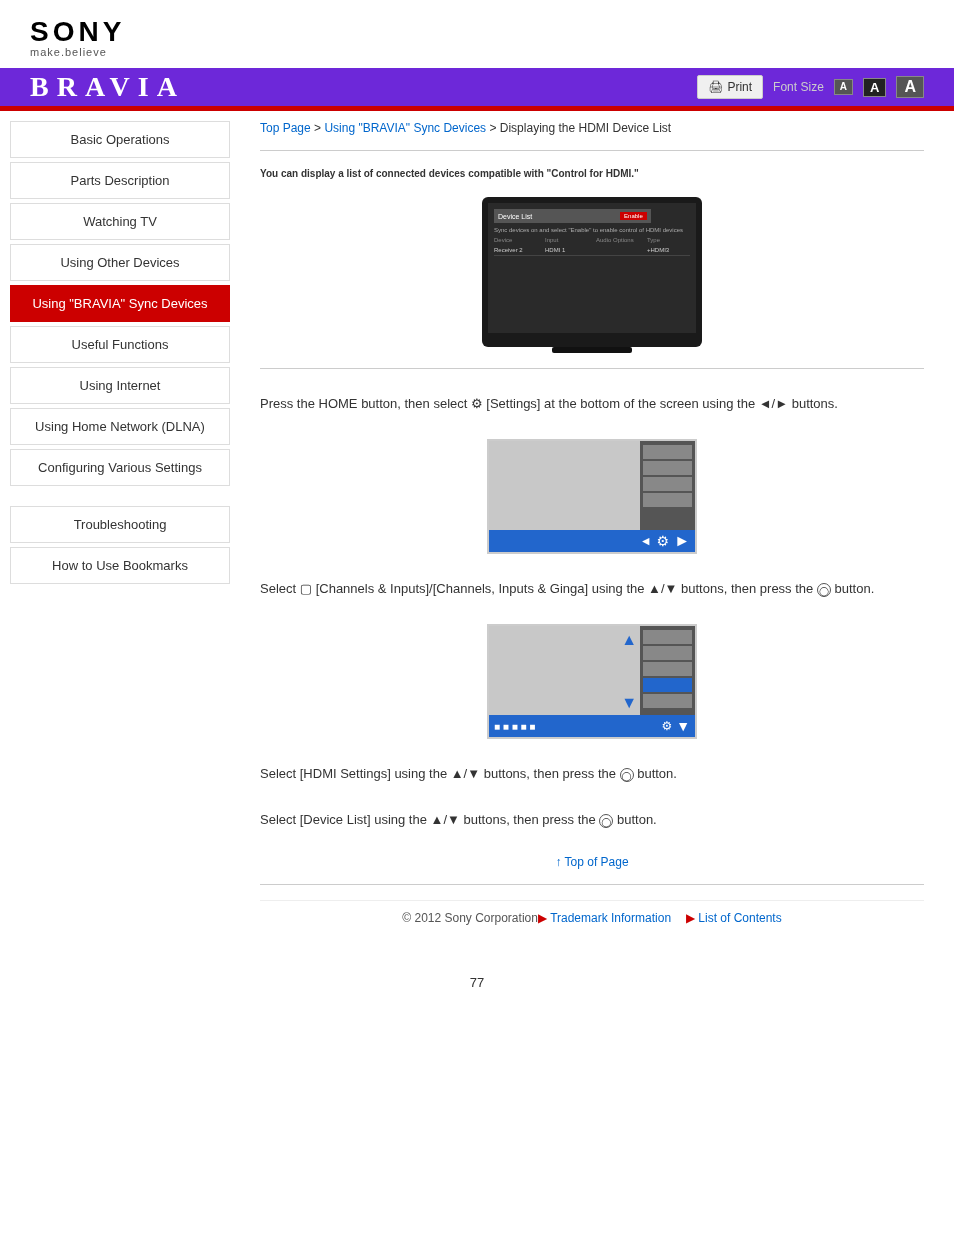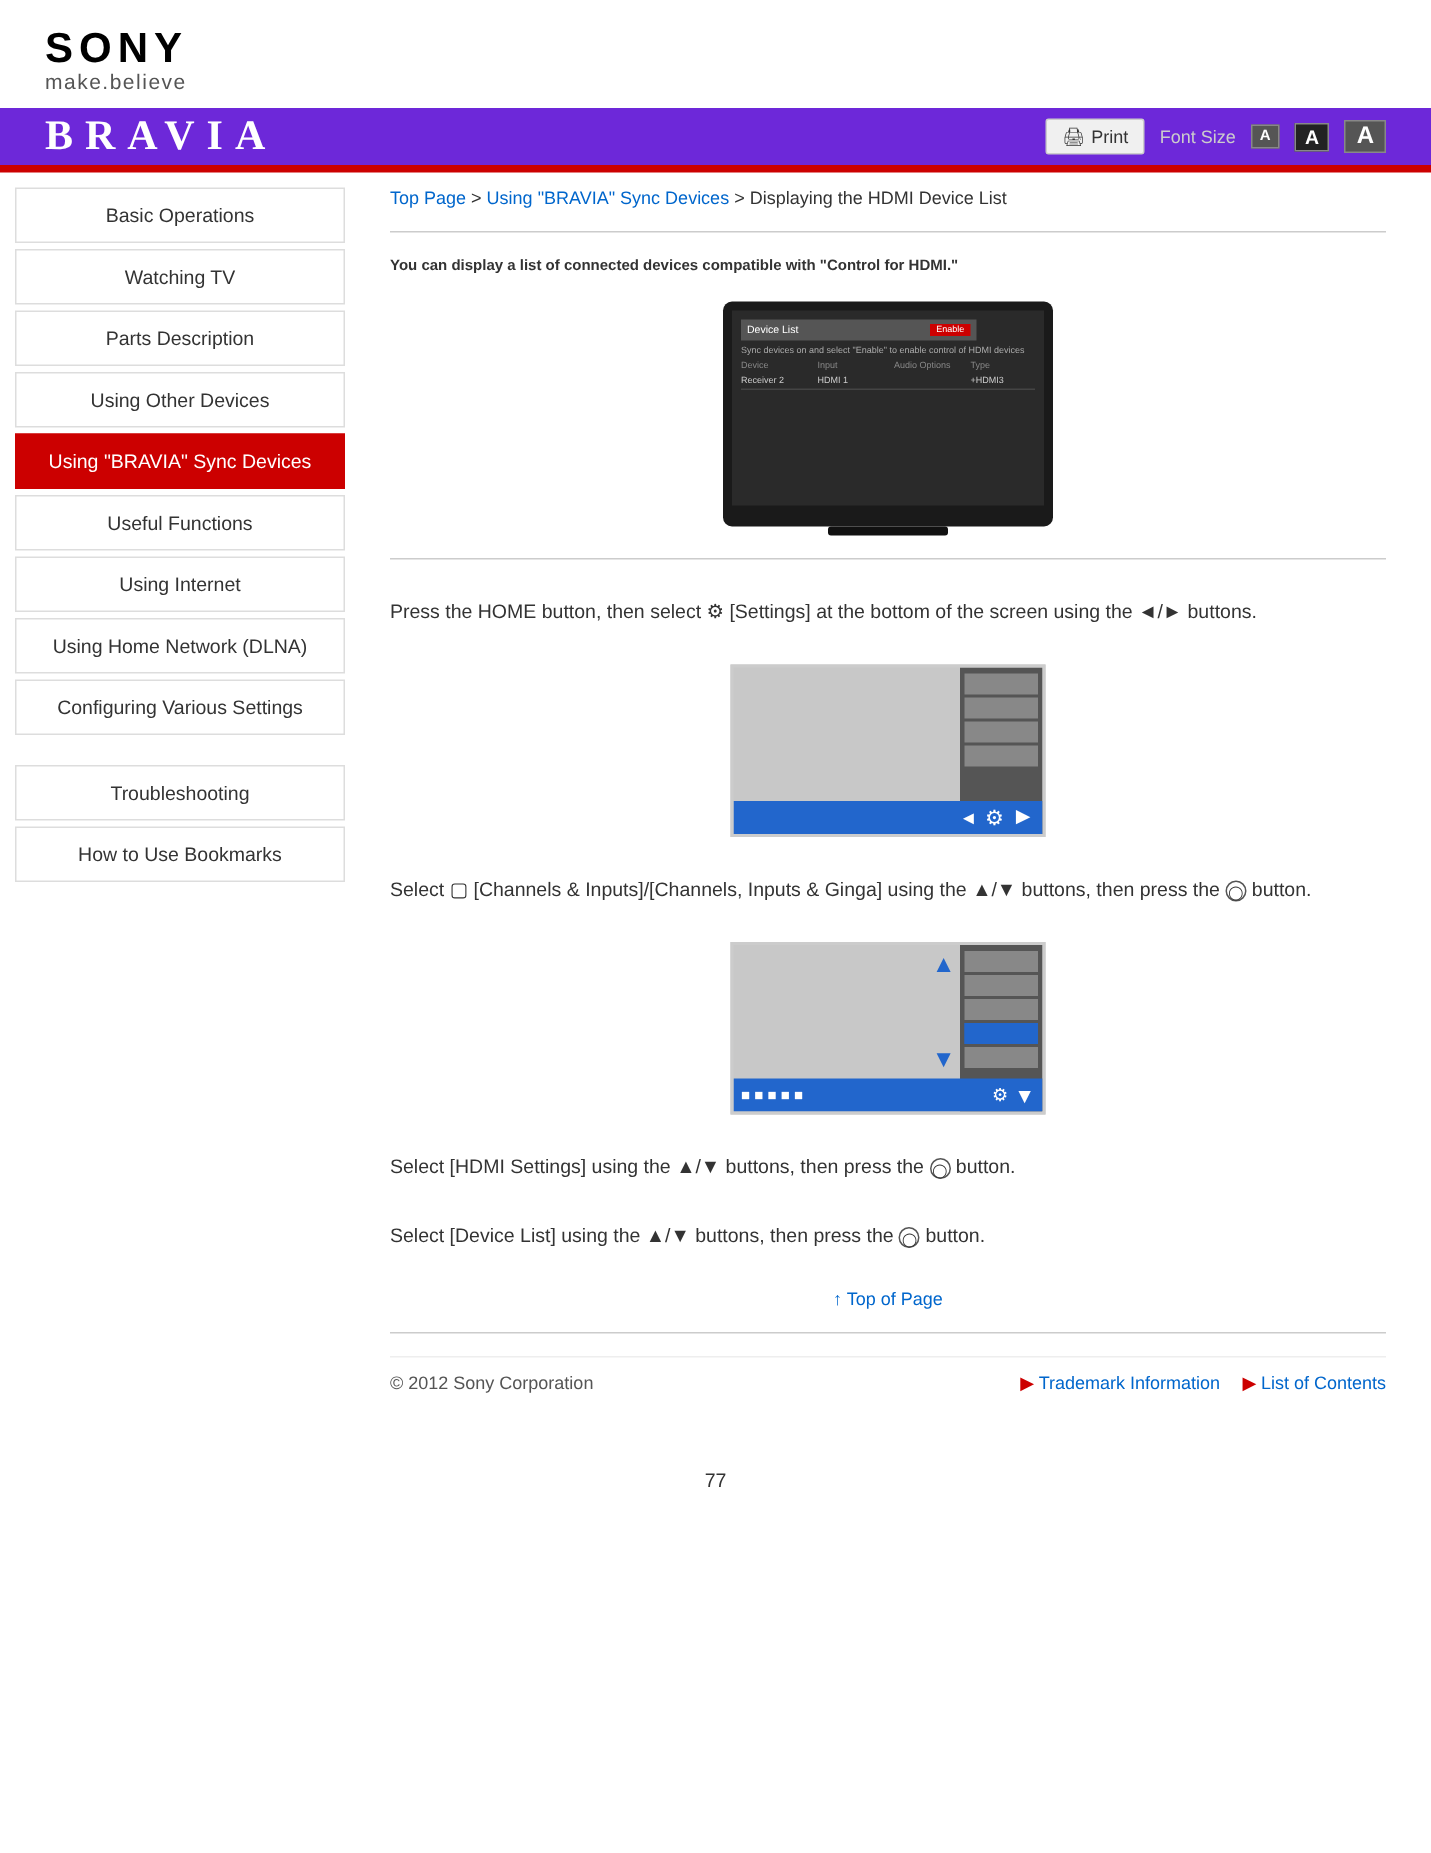--- a/index.html
+++ b/index.html
@@ -2,21 +2,21 @@
 <html><head>
   <meta charset="utf-8">
   <style>
     * { box-sizing: border-box; margin: 0; padding: 0; }
     body { font-family: Arial, sans-serif; font-size: 13px; color: #333; background: #fff; width: 954px; min-height: 1235px; }
 
     
     .sony-header { padding: 18px 30px 10px 30px; }
     .sony-logo { display: flex; flex-direction: column; align-items: flex-start; }
     .sony-logo-text { font-size: 28px; font-weight: bold; letter-spacing: 4px; color: #000; line-height: 1; }
-    .sony-tagline { font-size: 14px; color: #555; letter-spacing: 1px; }
+    .sony-tagline { font-size: 11px; color: #555; letter-spacing: 1px; }
 
     
     .bravia-banner { background: #6d28d9; height: 38px; display: flex; align-items: center; justify-content: space-between; padding: 0 30px; }
     .bravia-title { color: #fff; font-size: 28px; font-weight: bold; letter-spacing: 8px; font-family: 'Times New Roman', serif; }
     .banner-controls { display: flex; align-items: center; gap: 10px; }
     .print-btn { border: 1px solid #ccc; background: #f0f0f0; color: #333; padding: 4px 10px; font-size: 12px; cursor: pointer; display: flex; align-items: center; gap: 4px; border-radius: 2px; }
     .font-size-label { color: #ccc; font-size: 12px; }
     .font-btn { border: 1px solid #888; background: #555; color: #fff; cursor: pointer; font-weight: bold; line-height: 1; }
     .font-btn-sm { font-size: 10px; padding: 2px 5px; }
     .font-btn-md { font-size: 13px; padding: 2px 6px; background: #222; }
@@ -76,21 +76,21 @@
     .channel-frame { border: 2px solid #ccc; width: 210px; height: 115px; position: relative; background: #c8c8c8; overflow: hidden; }
     .channel-sidebar { position: absolute; right: 0; top: 0; width: 55px; height: 100%; background: #555; display: flex; flex-direction: column; gap: 2px; padding: 4px 3px; }
     .channel-row { background: #888; height: 14px; width: 100%; }
     .channel-row.selected { background: #2266cc; border: 2px solid #2266cc; }
 
     .step-text { font-size: 13px; line-height: 1.7; color: #333; margin: 24px 0; }
 
     .top-of-page-link { text-align: center; font-size: 12px; color: #0066cc; margin: 20px 0 5px 0; }
     .top-of-page-link a { color: #0066cc; text-decoration: none; }
 
-    .footer { display: flex; justify-content: space-between; align-items: center; padding: 10px 0; border-top: 1px solid #eee; margin-top: 15px; font-size: 12px; }
+    .footer { display: flex; justify-content: center; align-items: center; padding: 10px 0; border-top: 1px solid #eee; margin-top: 15px; font-size: 12px; }
     .footer-left { color: #555; }
     .footer-right { display: flex; gap: 15px; }
     .footer-right a { color: #0066cc; text-decoration: none; display: flex; align-items: center; gap: 3px; }
 
     .page-number { text-align: center; padding: 10px 0; font-size: 13px; color: #333; }
 
     .up-arrow { color: #0066cc; font-size: 12px; }
     .right-arrow-icon { color: #cc0000; font-size: 12px; }
     .circle-icon { display: inline-block; width: 14px; height: 14px; border: 1px solid #555; border-radius: 50%; text-align: center; line-height: 14px; font-size: 9px; vertical-align: middle; }
   </style>
@@ -116,22 +116,22 @@
     <button class="font-btn font-btn-md">A</button>
     <button class="font-btn font-btn-lg">A</button>
   </div>
 </div>
 <div class="red-bar"></div>
 
 <div class="main-layout">
 
   <div class="sidebar">
     <div class="sidebar-item">Basic Operations</div>
+    <div class="sidebar-item">Parts Description</div>
     <div class="sidebar-item">Watching TV</div>
-    <div class="sidebar-item">Parts Description</div>
     <div class="sidebar-item">Using Other Devices</div>
     <div class="sidebar-item active">Using "BRAVIA" Sync Devices</div>
     <div class="sidebar-item">Useful Functions</div>
     <div class="sidebar-item">Using Internet</div>
     <div class="sidebar-item">Using Home Network (DLNA)</div>
     <div class="sidebar-item">Configuring Various Settings</div>
     <div class="sidebar-divider"></div>
     <div class="sidebar-item">Troubleshooting</div>
     <div class="sidebar-item">How to Use Bookmarks</div>
   </div>

